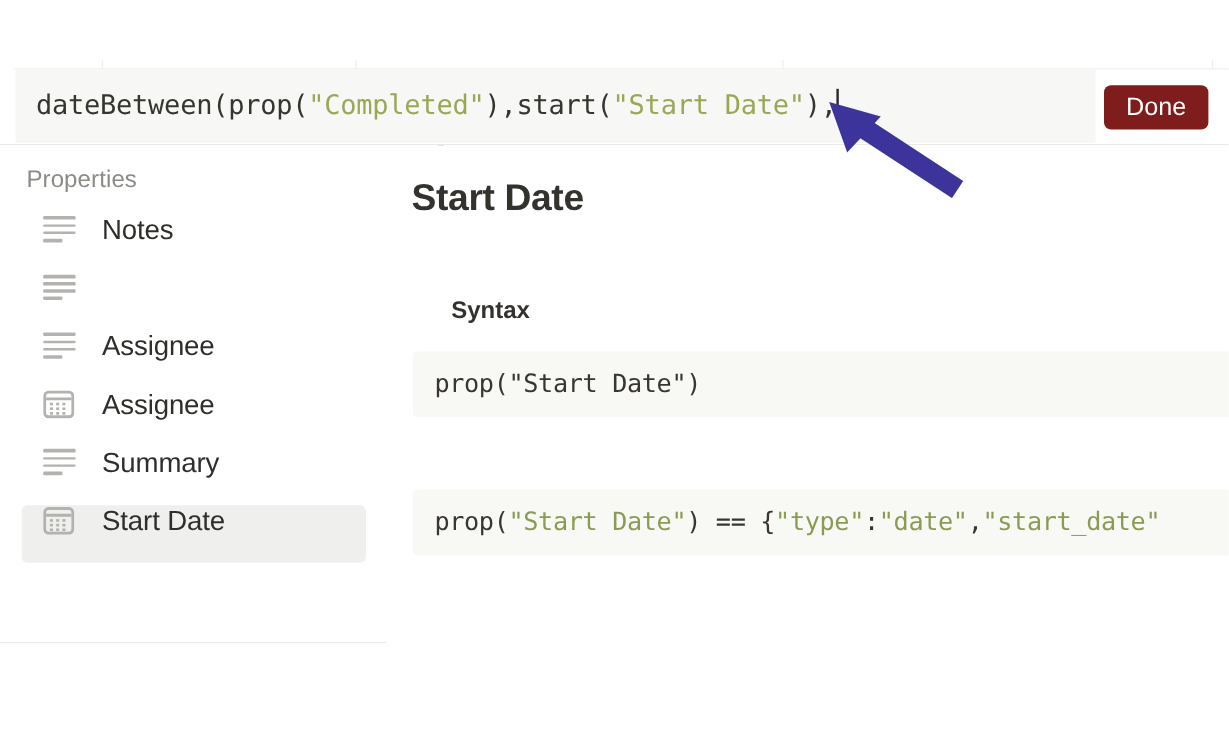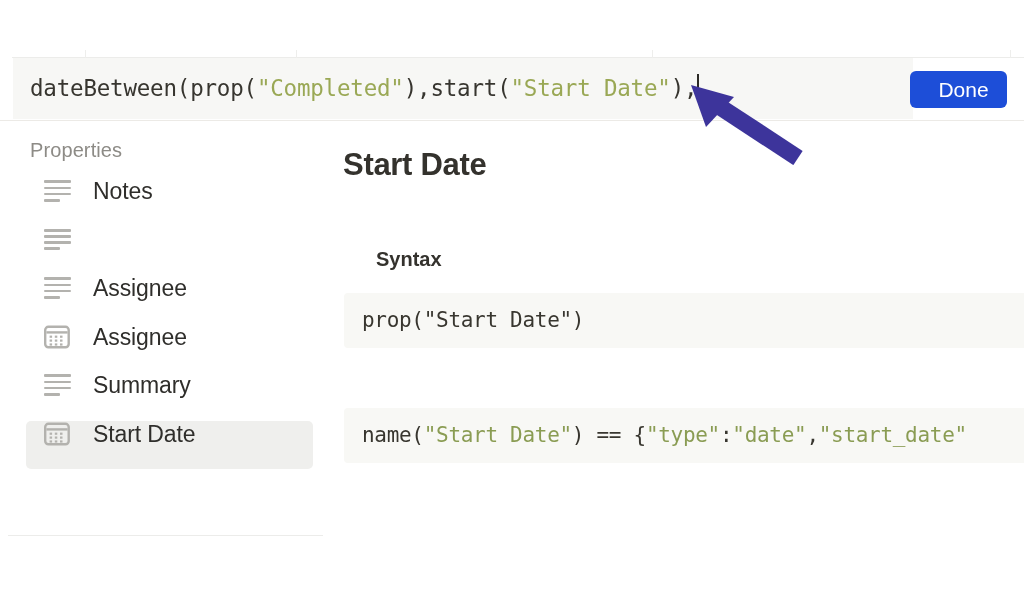--- a/index.html
+++ b/index.html
@@ -95,21 +95,21 @@
     align-items: center;
     justify-content: center;
     cursor: pointer;
     border: none;
     font-family: "Liberation Sans", sans-serif;
   }
 
   
   #sidebar {
     position: absolute;
-    left: 8px;
+    left: 0;
     top: 121px;
     width: 370px;
     height: 434px;
     background: #ffffff;
     border-right: 5px solid #be185d;
     box-sizing: border-box;
   }
   #properties-heading {
     position: absolute;
     left: 22px;
@@ -254,21 +254,21 @@
 <div class="edge-tick" id="edge-tick-1"></div>
 <div class="edge-tick" id="edge-tick-2"></div>
 <div class="edge-tick" id="edge-tick-3"></div>
 <div class="edge-tick" id="edge-tick-4"></div>
 
 <div id="formula-bar">
   <div id="formula-input-wrap" style="background: rgb(247, 247, 245);">
     <span id="formula-text"><span>dateBetween(prop(</span><span class="str" style="color: rgb(154, 168, 85);">"Completed"</span><span>),start(</span><span class="str" style="color: rgb(154, 168, 85);">"Start Date"</span><span>),</span></span>
       <span id="caret"></span>
   </div>
-  <div id="done-button" style="background: #1d4ed8; padding-left: 10px;">Done</div>
+  <div id="done-button" style="background: #7f1d1d;">Done</div>
 </div>
 
 <div id="sidebar">
   <div id="properties-heading">Properties</div>
   <div id="property-list">
       <div class="property-item">
         <span class="prop-icon">
           <span class="icon-text-lines">
             <i></i>
             <i></i>
@@ -353,21 +353,21 @@
 <div id="content">
   <div id="content-title">Start Date</div>
 
   <div class="section-heading" id="syntax-heading">Syntax</div>
   <div class="code-block" id="syntax-code" style="background: rgb(248, 248, 245);">
     <span class="code-text" id="syntax-code-text"><span>prop("Start Date")</span></span>
   </div>
 
   <div class="section-heading" id="examples-heading">Examples</div>
   <div class="code-block" id="examples-code" style="background: rgb(248, 248, 245);">
-    <span class="code-text" id="examples-code-text"><span>name(</span><span class="str" style="color: rgb(138, 156, 83);">"Start Date"</span><span>) == {</span><span class="str" style="color: rgb(138, 156, 83);">"type"</span><span>:</span><span class="str" style="color: rgb(138, 156, 83);">"date"</span><span>,</span><span class="str" style="color: rgb(138, 156, 83);">"start_date"</span></span>
+    <span class="code-text" id="examples-code-text"><span>prop(</span><span class="str" style="color: rgb(138, 156, 83);">"Start Date"</span><span>) == {</span><span class="str" style="color: rgb(138, 156, 83);">"type"</span><span>:</span><span class="str" style="color: rgb(138, 156, 83);">"date"</span><span>,</span><span class="str" style="color: rgb(138, 156, 83);">"start_date"</span></span>
   </div>
 </div>
 
 <svg id="annotation-arrow" viewBox="0 0 120 85">
   <g id="arrow-group">
     <path id="arrow-shaft" d="M 28 23 L 112 78" stroke="#3d349b" stroke-width="17" stroke-linecap="butt" fill="none"></path>
     <path id="arrow-head" d="M 5 5 L 48 17 L 20 47 Z" fill="#3d349b"></path>
   </g>
 </svg>
 

